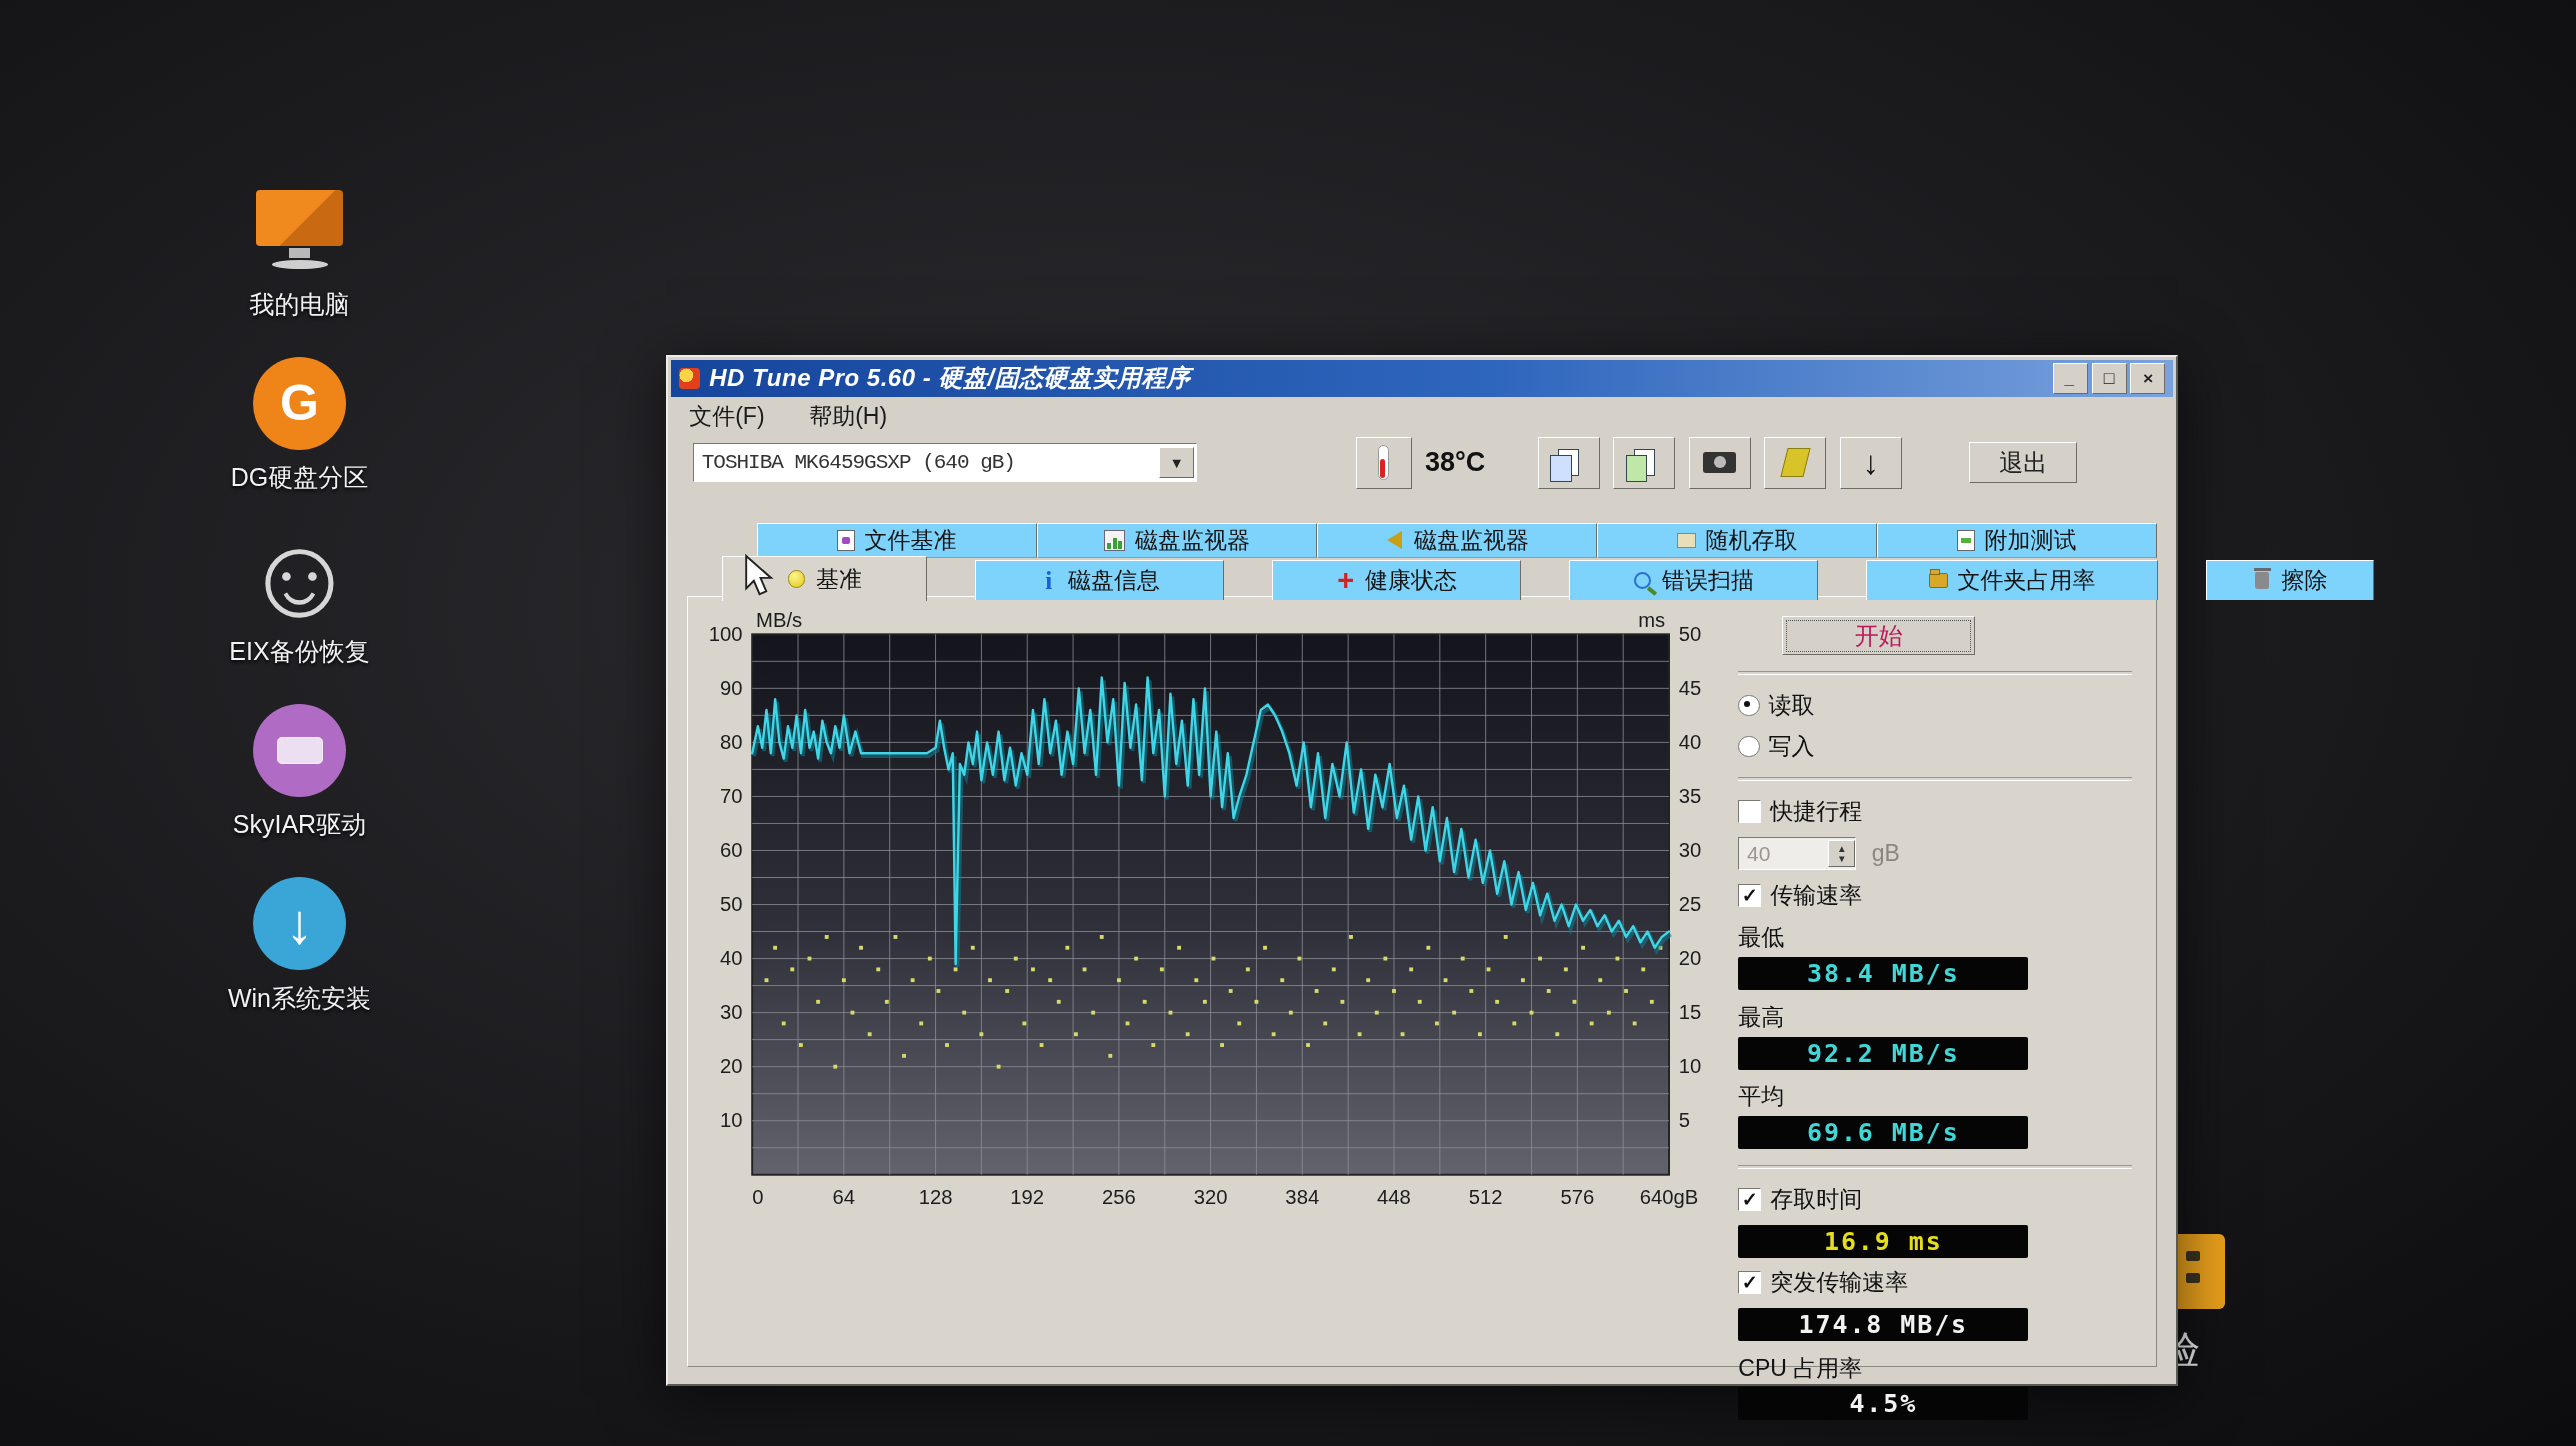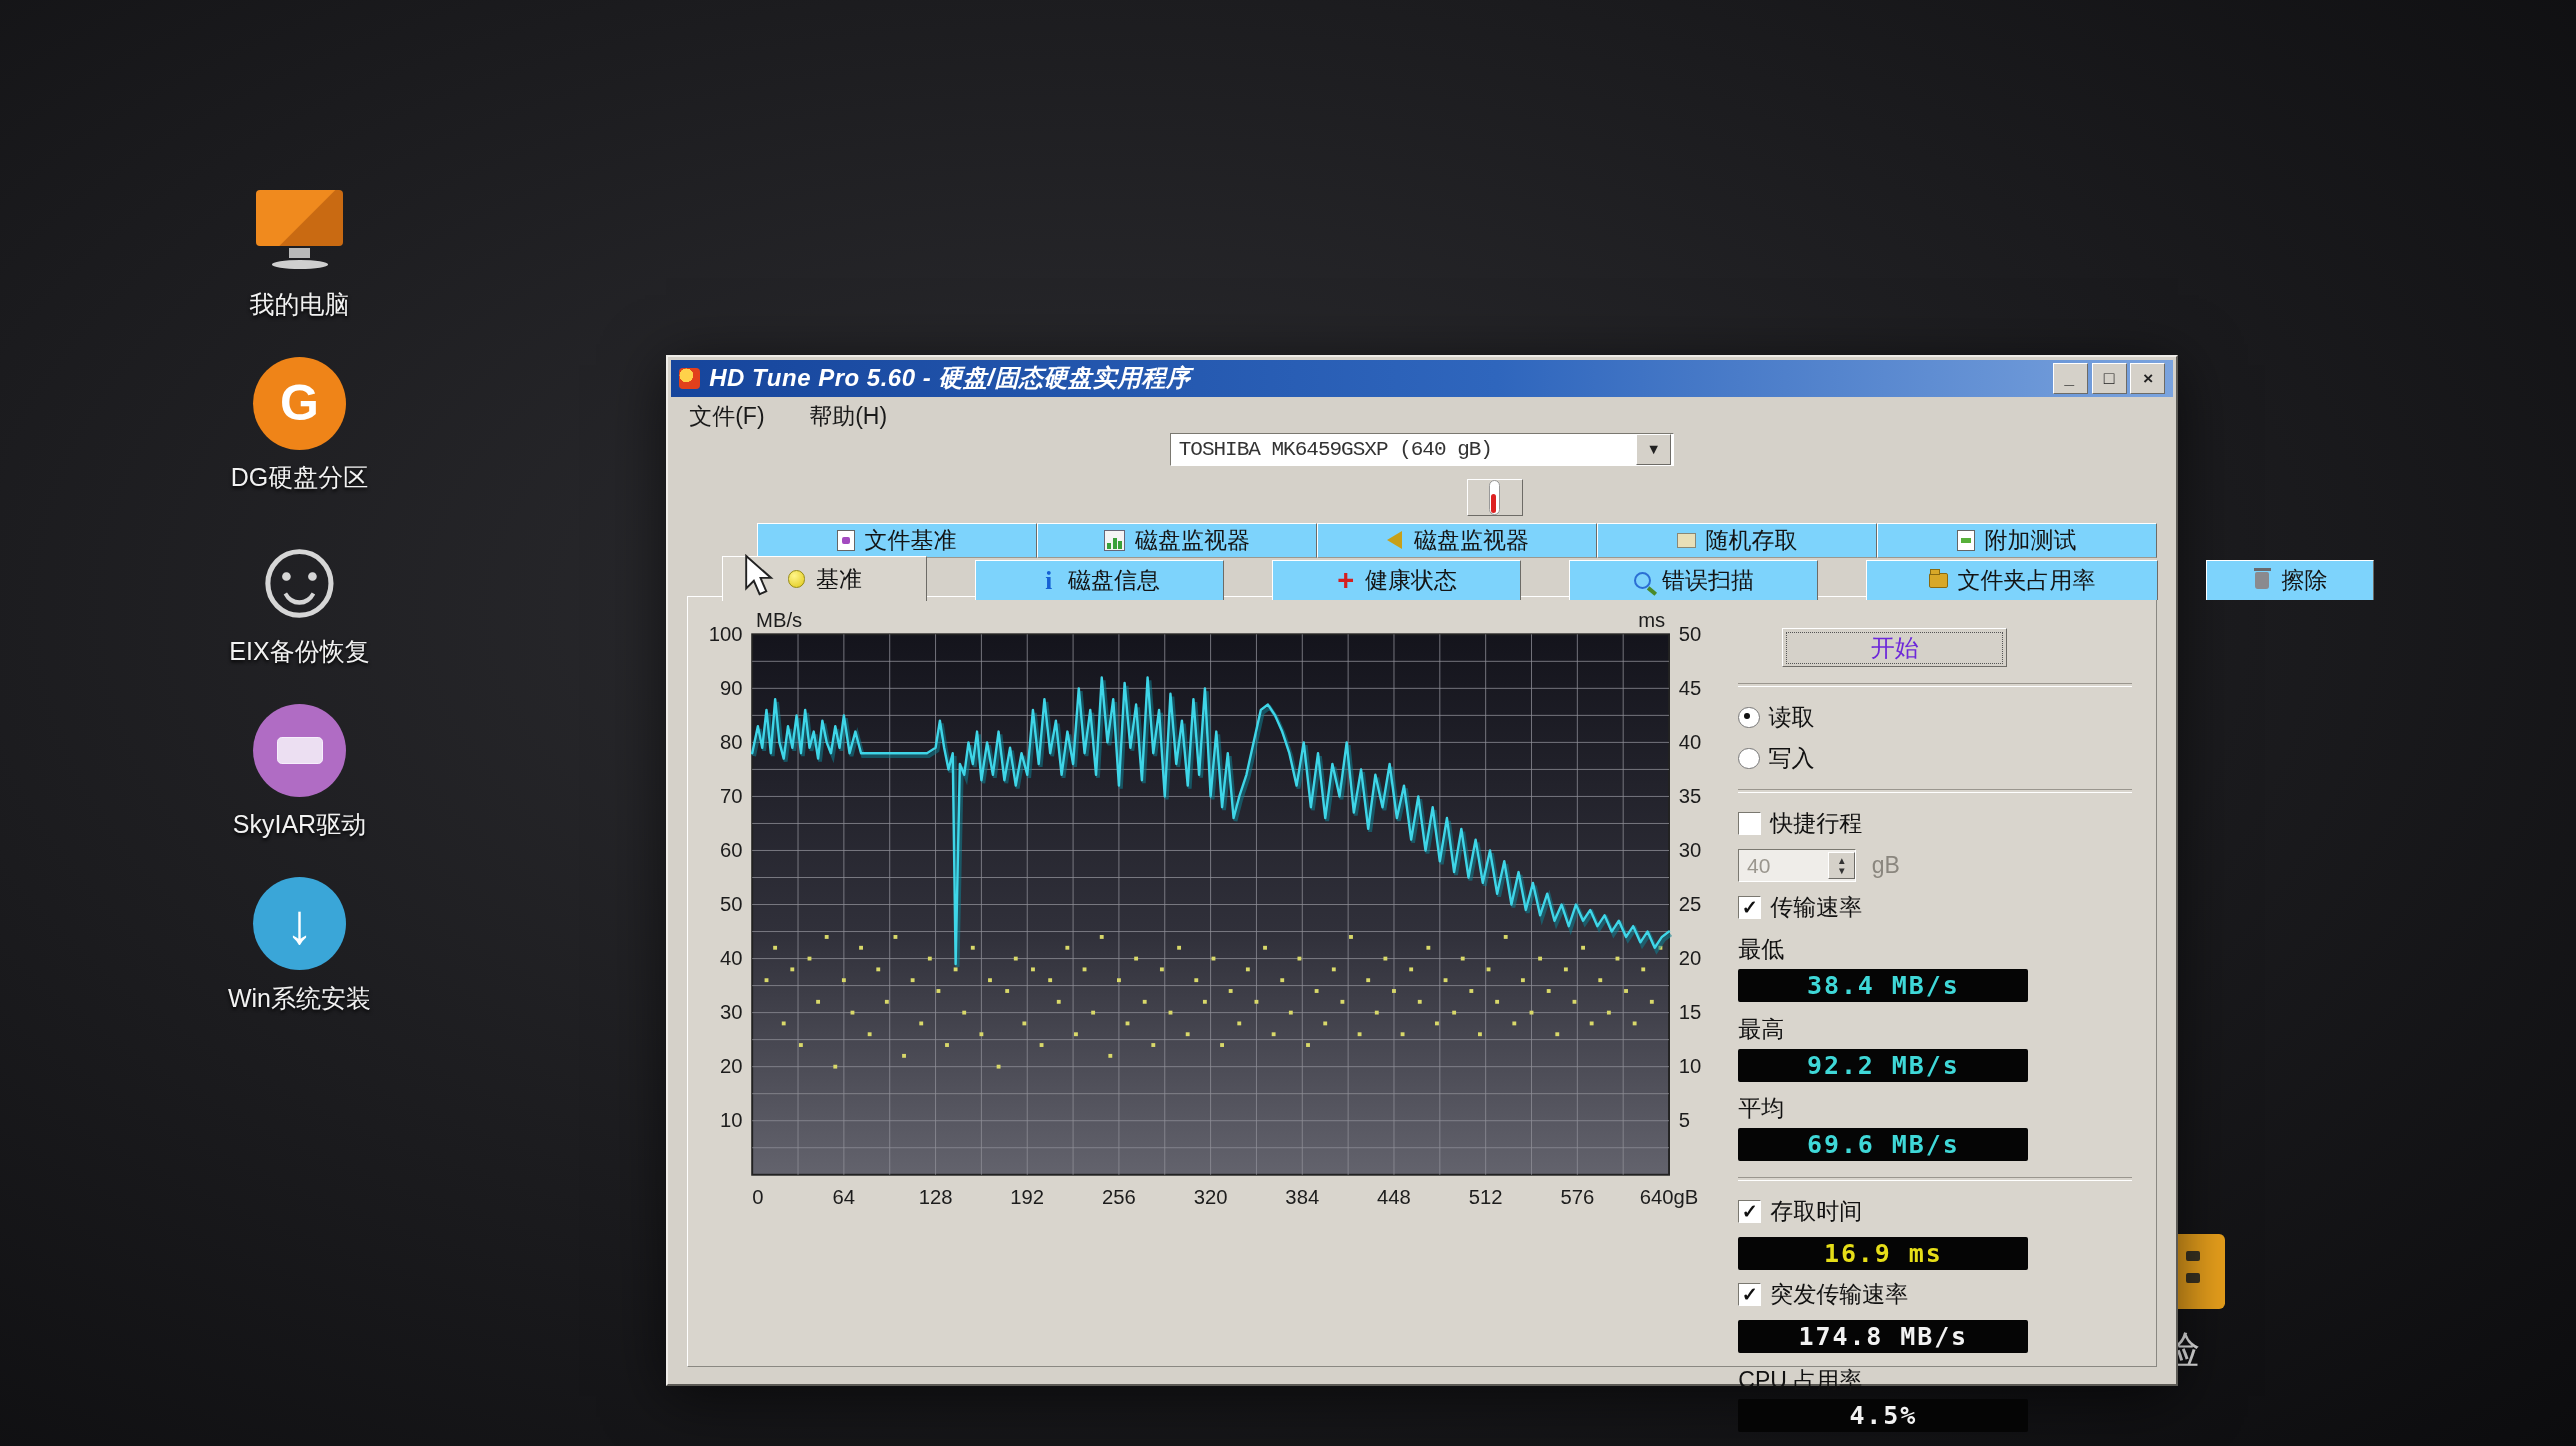--- a/index.html
+++ b/index.html
@@ -41,21 +41,21 @@
   .titlebar .appicon{width:21px;height:21px;border-radius:3.9px;margin-right:9.7px;
             background:radial-gradient(circle at 35% 35%,#ffd24a 0 35%,#e2401c 36% 100%);}
   .titlebar .t{font-size:24px;font-weight:bold;letter-spacing:0.5px;}
   .winbtns{margin-left:auto;display:flex;gap:3.9px;}
   .wbtn{width:33px;height:29px;background:#d5d1c9;border-top:1.9px solid #fff;border-left:1.9px solid #fff;
         border-right:1.9px solid #6d6b66;border-bottom:1.9px solid #6d6b66;
         display:flex;align-items:center;justify-content:center;font-size:17.4px;font-weight:bold;color:#222;}
   .menubar{height:33px;display:flex;align-items:center;gap:33px;padding:0 15.4px;font-size:23px;color:#1a1a1a;}
   .menubar .mi{padding:1.9px 5.8px;}
   
-  .toolbar{height:60px;display:flex;align-items:center;padding:0 25px;gap:13.5px;flex-direction:column;}
+  .toolbar{height:60px;display:flex;align-items:center;padding:0 25px;gap:13.5px;}
   .combo{width:502px;height:37px;background:#fff;border-top:1.9px solid #7a7870;border-left:1.9px solid #7a7870;
          border-right:1.9px solid #fff;border-bottom:1.9px solid #fff;display:flex;align-items:center;}
   .combo .cv{flex:1;font-family:"Liberation Mono",monospace;font-size:21px;color:#333;padding-left:7.7px;letter-spacing:-1px;}
   .combo .da{width:33px;height:29px;margin-right:1.9px;background:#d5d1c9;border-top:1.9px solid #fff;border-left:1.9px solid #fff;
          border-right:1.9px solid #6d6b66;border-bottom:1.9px solid #6d6b66;display:flex;align-items:center;justify-content:center;
          font-size:14.5px;color:#222;}
   .tbtn{height:50px;background:#d5d1c9;border-top:1.9px solid #fff;border-left:1.9px solid #fff;
         border-right:1.9px solid #6d6b66;border-bottom:1.9px solid #6d6b66;display:flex;align-items:center;justify-content:center;}
   .thermo{width:54px;margin-left:145px;}
   .thermo .tube{width:9.7px;height:33px;background:#fff;border:1px solid #999;border-radius:5.8px;position:relative;}
@@ -94,23 +94,23 @@
   .ti-folder{width:19.3px;height:13.5px;background:#d8a828;border:1px solid #8a6a10;border-radius:1.9px;position:relative;}
   .ti-folder:before{content:"";position:absolute;left:0;top:-4.8px;width:8.7px;height:3.9px;background:#d8a828;border:1px solid #8a6a10;}
   .ti-trash{width:13.5px;height:17.4px;background:#8a8a8e;border-radius:1.9px 1.9px 2.9px 2.9px;position:relative;}
   .ti-trash:before{content:"";position:absolute;left:-1.9px;top:-3.9px;width:17.4px;height:2.9px;background:#6a6a6e;}
   
   .content{position:absolute;left:19.3px;top:239px;right:19.3px;bottom:17.4px;background:#d9d5cd;
            border-top:1.9px solid #fff;border-left:1.9px solid #fff;border-right:1.9px solid #8a8882;border-bottom:1.9px solid #8a8882;}
   .chartwrap{position:absolute;left:13.5px;top:7.7px;}
   
   .panel{position:absolute;left:1050px;top:15.4px;width:394px;font-size:23px;color:#111;}
-  .btn-start{display:block;margin:16px auto 0 44px;width:225px;height:39px;background:#d5d1c9;
+  .btn-start{display:block;margin:4px auto 0 44px;width:193px;height:39px;background:#d5d1c9;
       border-top:1.9px solid #fff;border-left:1.9px solid #fff;border-right:1.9px solid #6d6b66;border-bottom:1.9px solid #6d6b66;
-      font-size:24px;color:#6d28d9;position:relative;}
+      font-size:24px;color:#be185d;position:relative;}
   .btn-start:after{content:"";position:absolute;inset:2.9px;border:1px dotted #555;}
   .sep{height:1.9px;border-top:1px solid #9a968e;border-bottom:1px solid #fff;margin:15.4px 0;}
   .row{display:flex;align-items:center;gap:9px;margin:9.7px 0;}
   .radio{width:19.3px;height:19.3px;border-radius:50%;background:#fff;border:1.9px solid #777;position:relative;}
   .radio.sel:after{content:"";position:absolute;left:4.8px;top:4.8px;width:5.8px;height:5.8px;border-radius:50%;background:#111;}
   .chk{width:21px;height:21px;background:#fff;border-top:1.9px solid #7a7870;border-left:1.9px solid #7a7870;
        border-right:1.9px solid #fff;border-bottom:1.9px solid #fff;display:flex;align-items:center;justify-content:center;
        font-size:19.3px;font-weight:bold;color:#111;}
   .spinrow{display:flex;align-items:center;gap:15.4px;margin:7.7px 0 5.8px 0;}
   .spin{width:116px;height:31px;background:#efede9;border-top:1.9px solid #7a7870;border-left:1.9px solid #7a7870;

